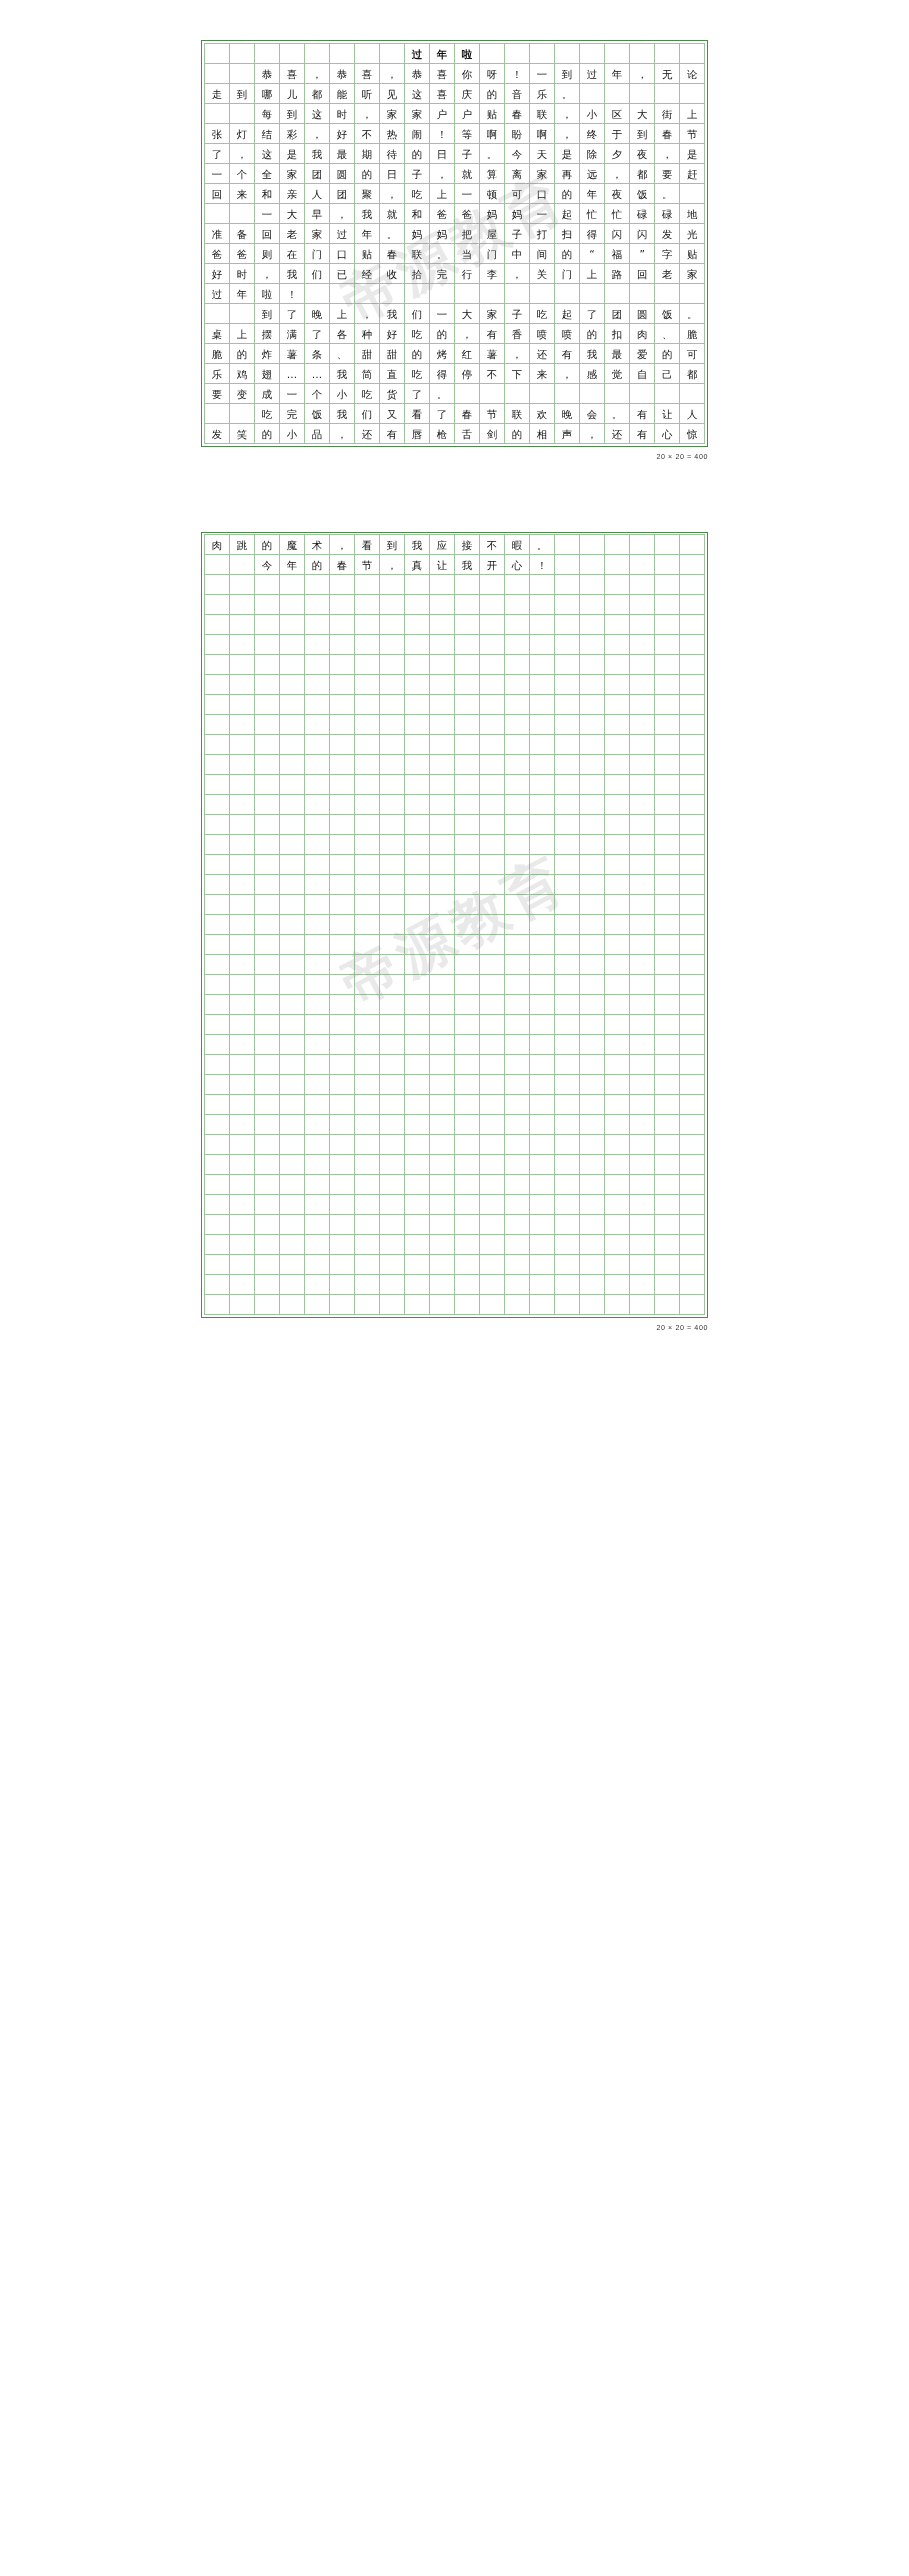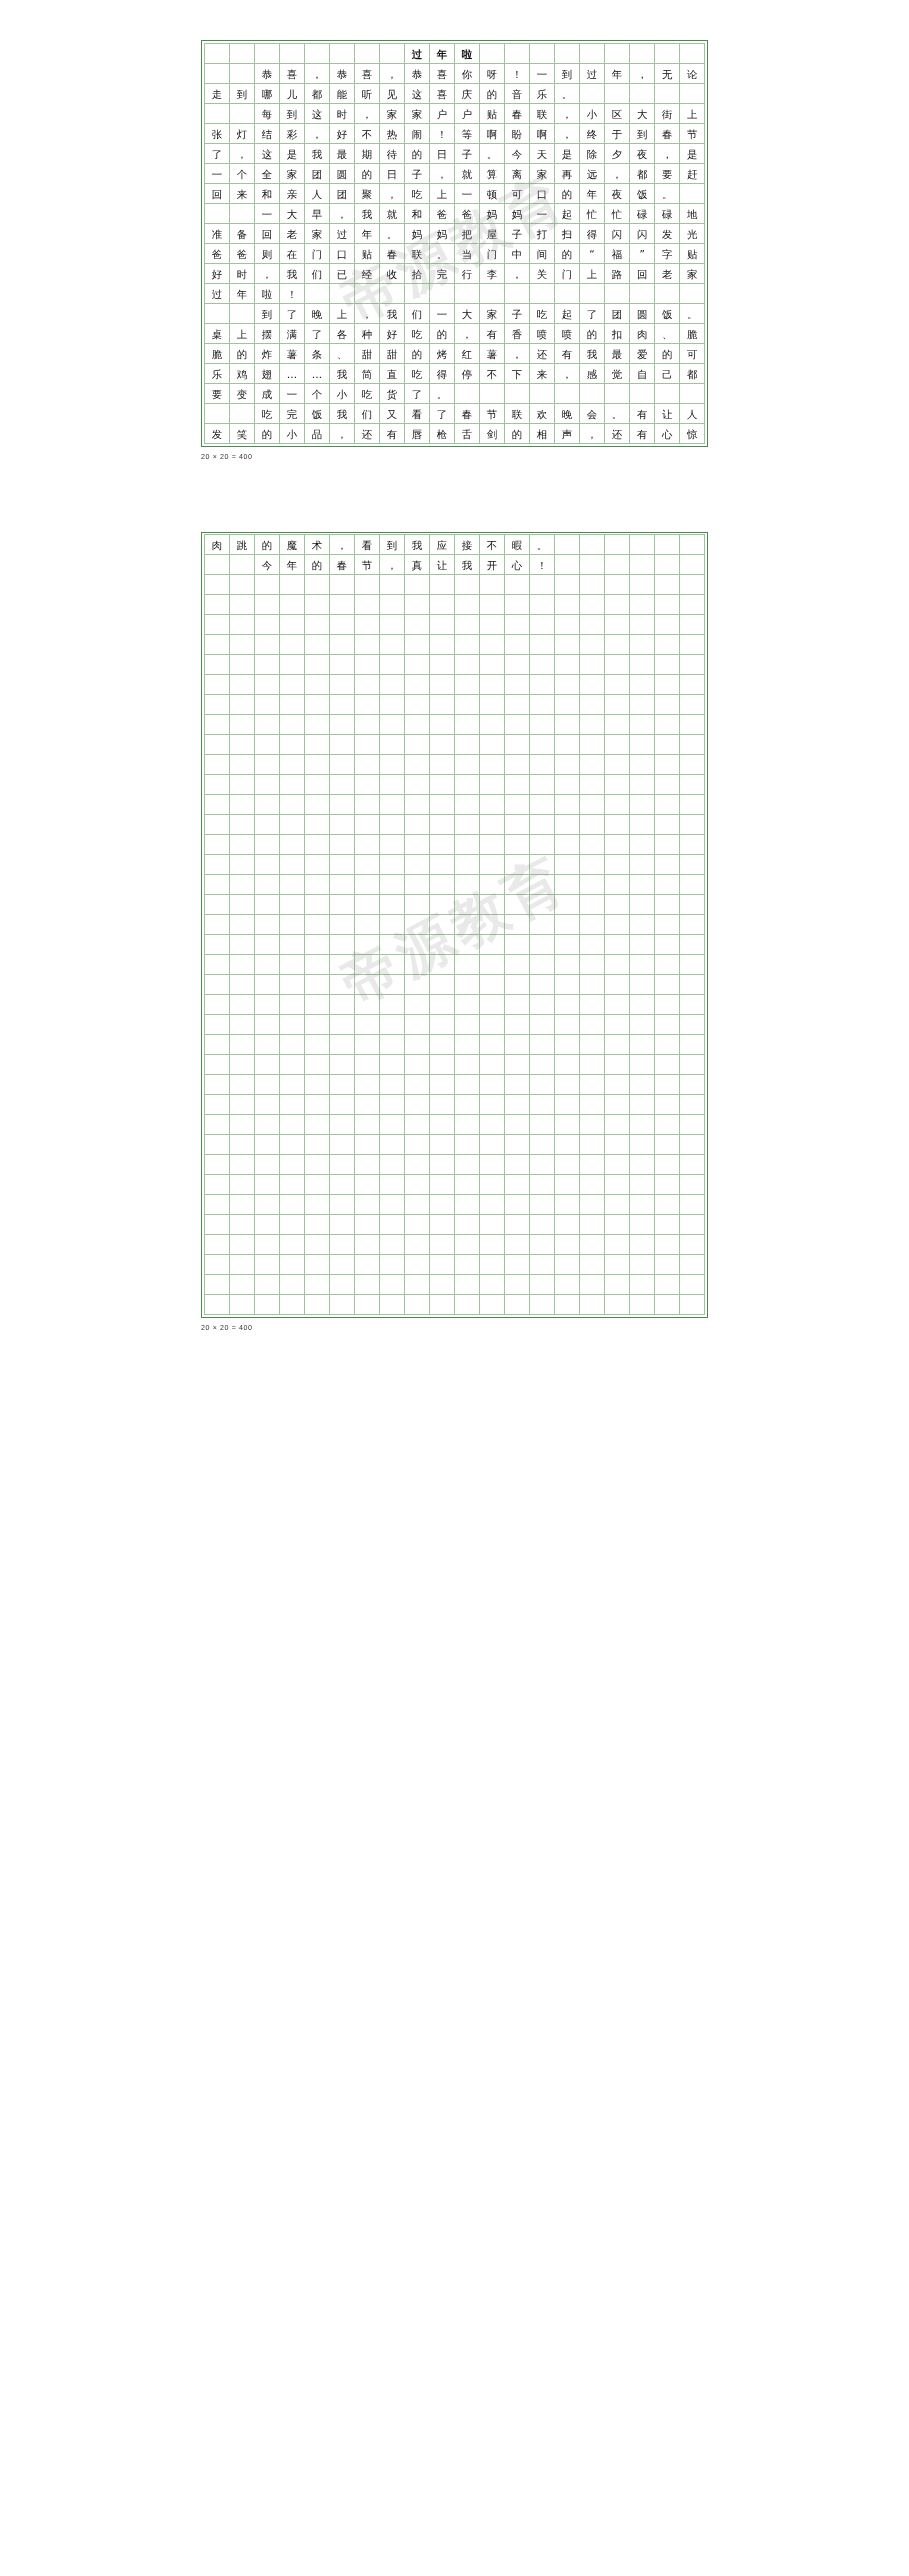--- a/index.html
+++ b/index.html
@@ -45,20 +45,21 @@
     color: #111111;
     font-family: "DejaVu Sans", sans-serif;
     box-sizing: border-box;
     overflow: hidden;
     white-space: nowrap;
   }
   .cell.title {
     font-weight: bold;
   }
   .footer-count {
+    text-align: right;
     font-size: 7.1px;
     color: #333333;
     font-family: "Liberation Sans", sans-serif;
     padding-top: 5.8px;
     letter-spacing: 0.6px;
   }
   .watermark {
     position: absolute;
     left: 50%;
     top: 50%;

